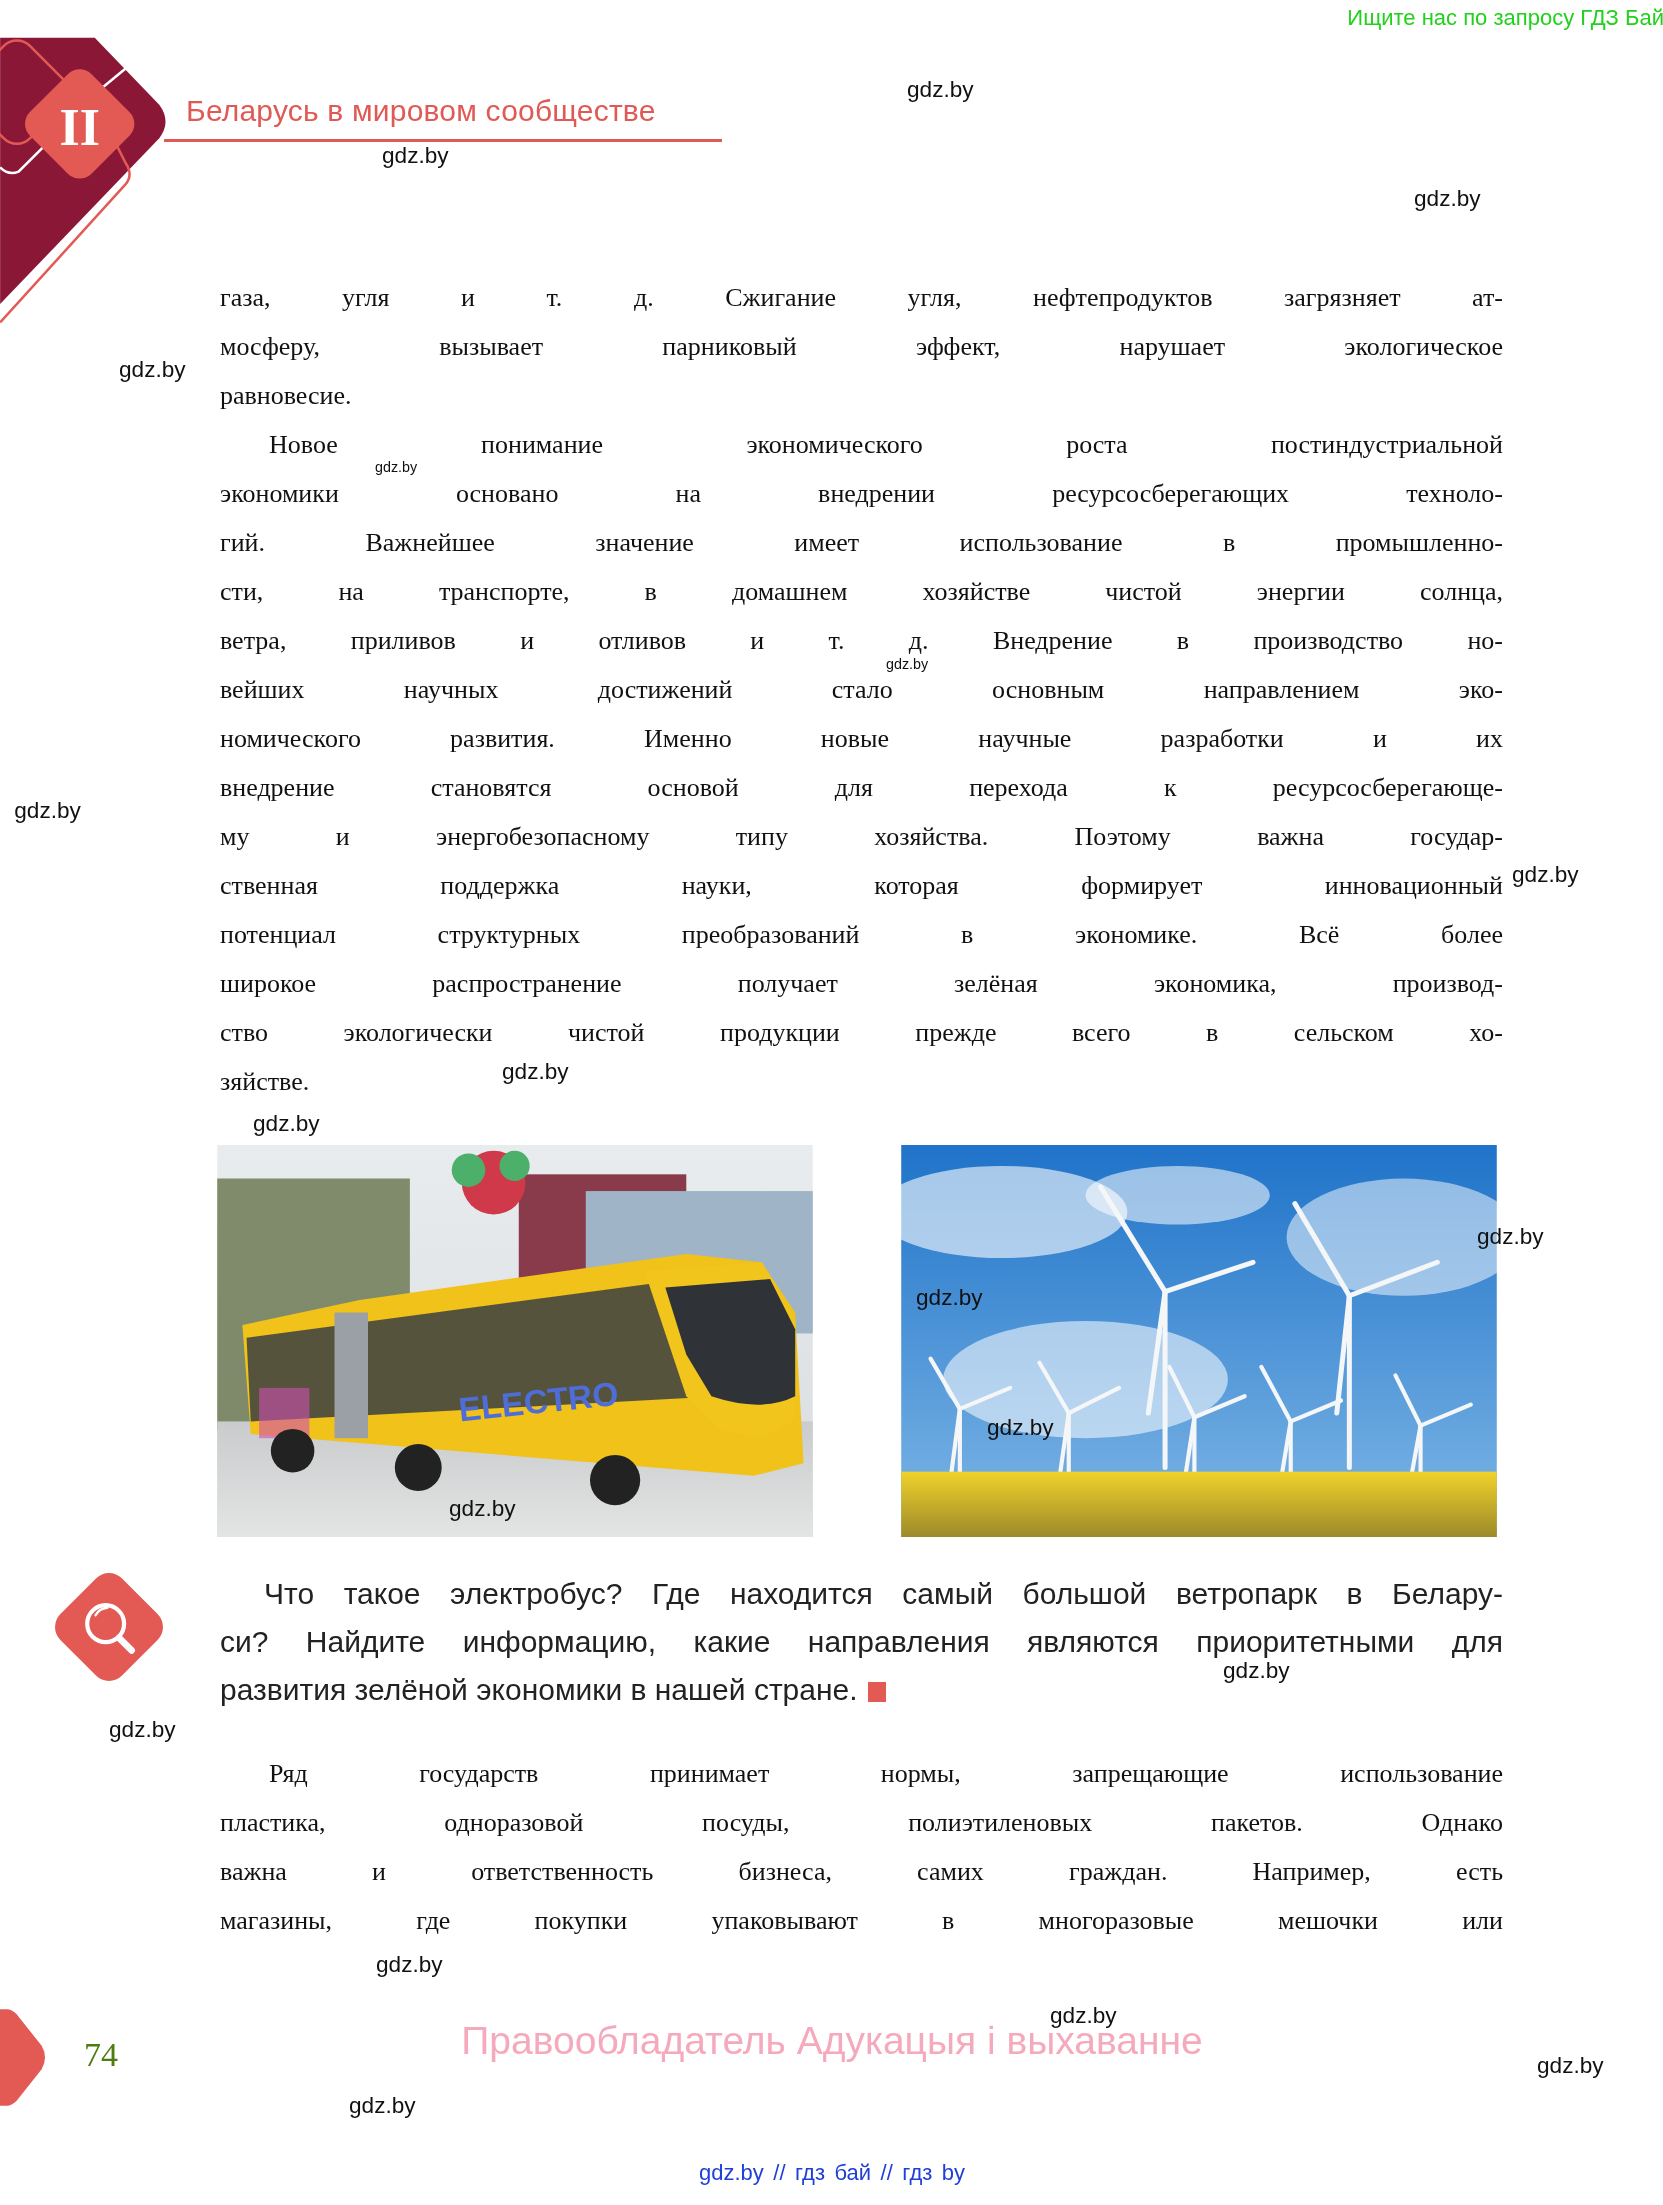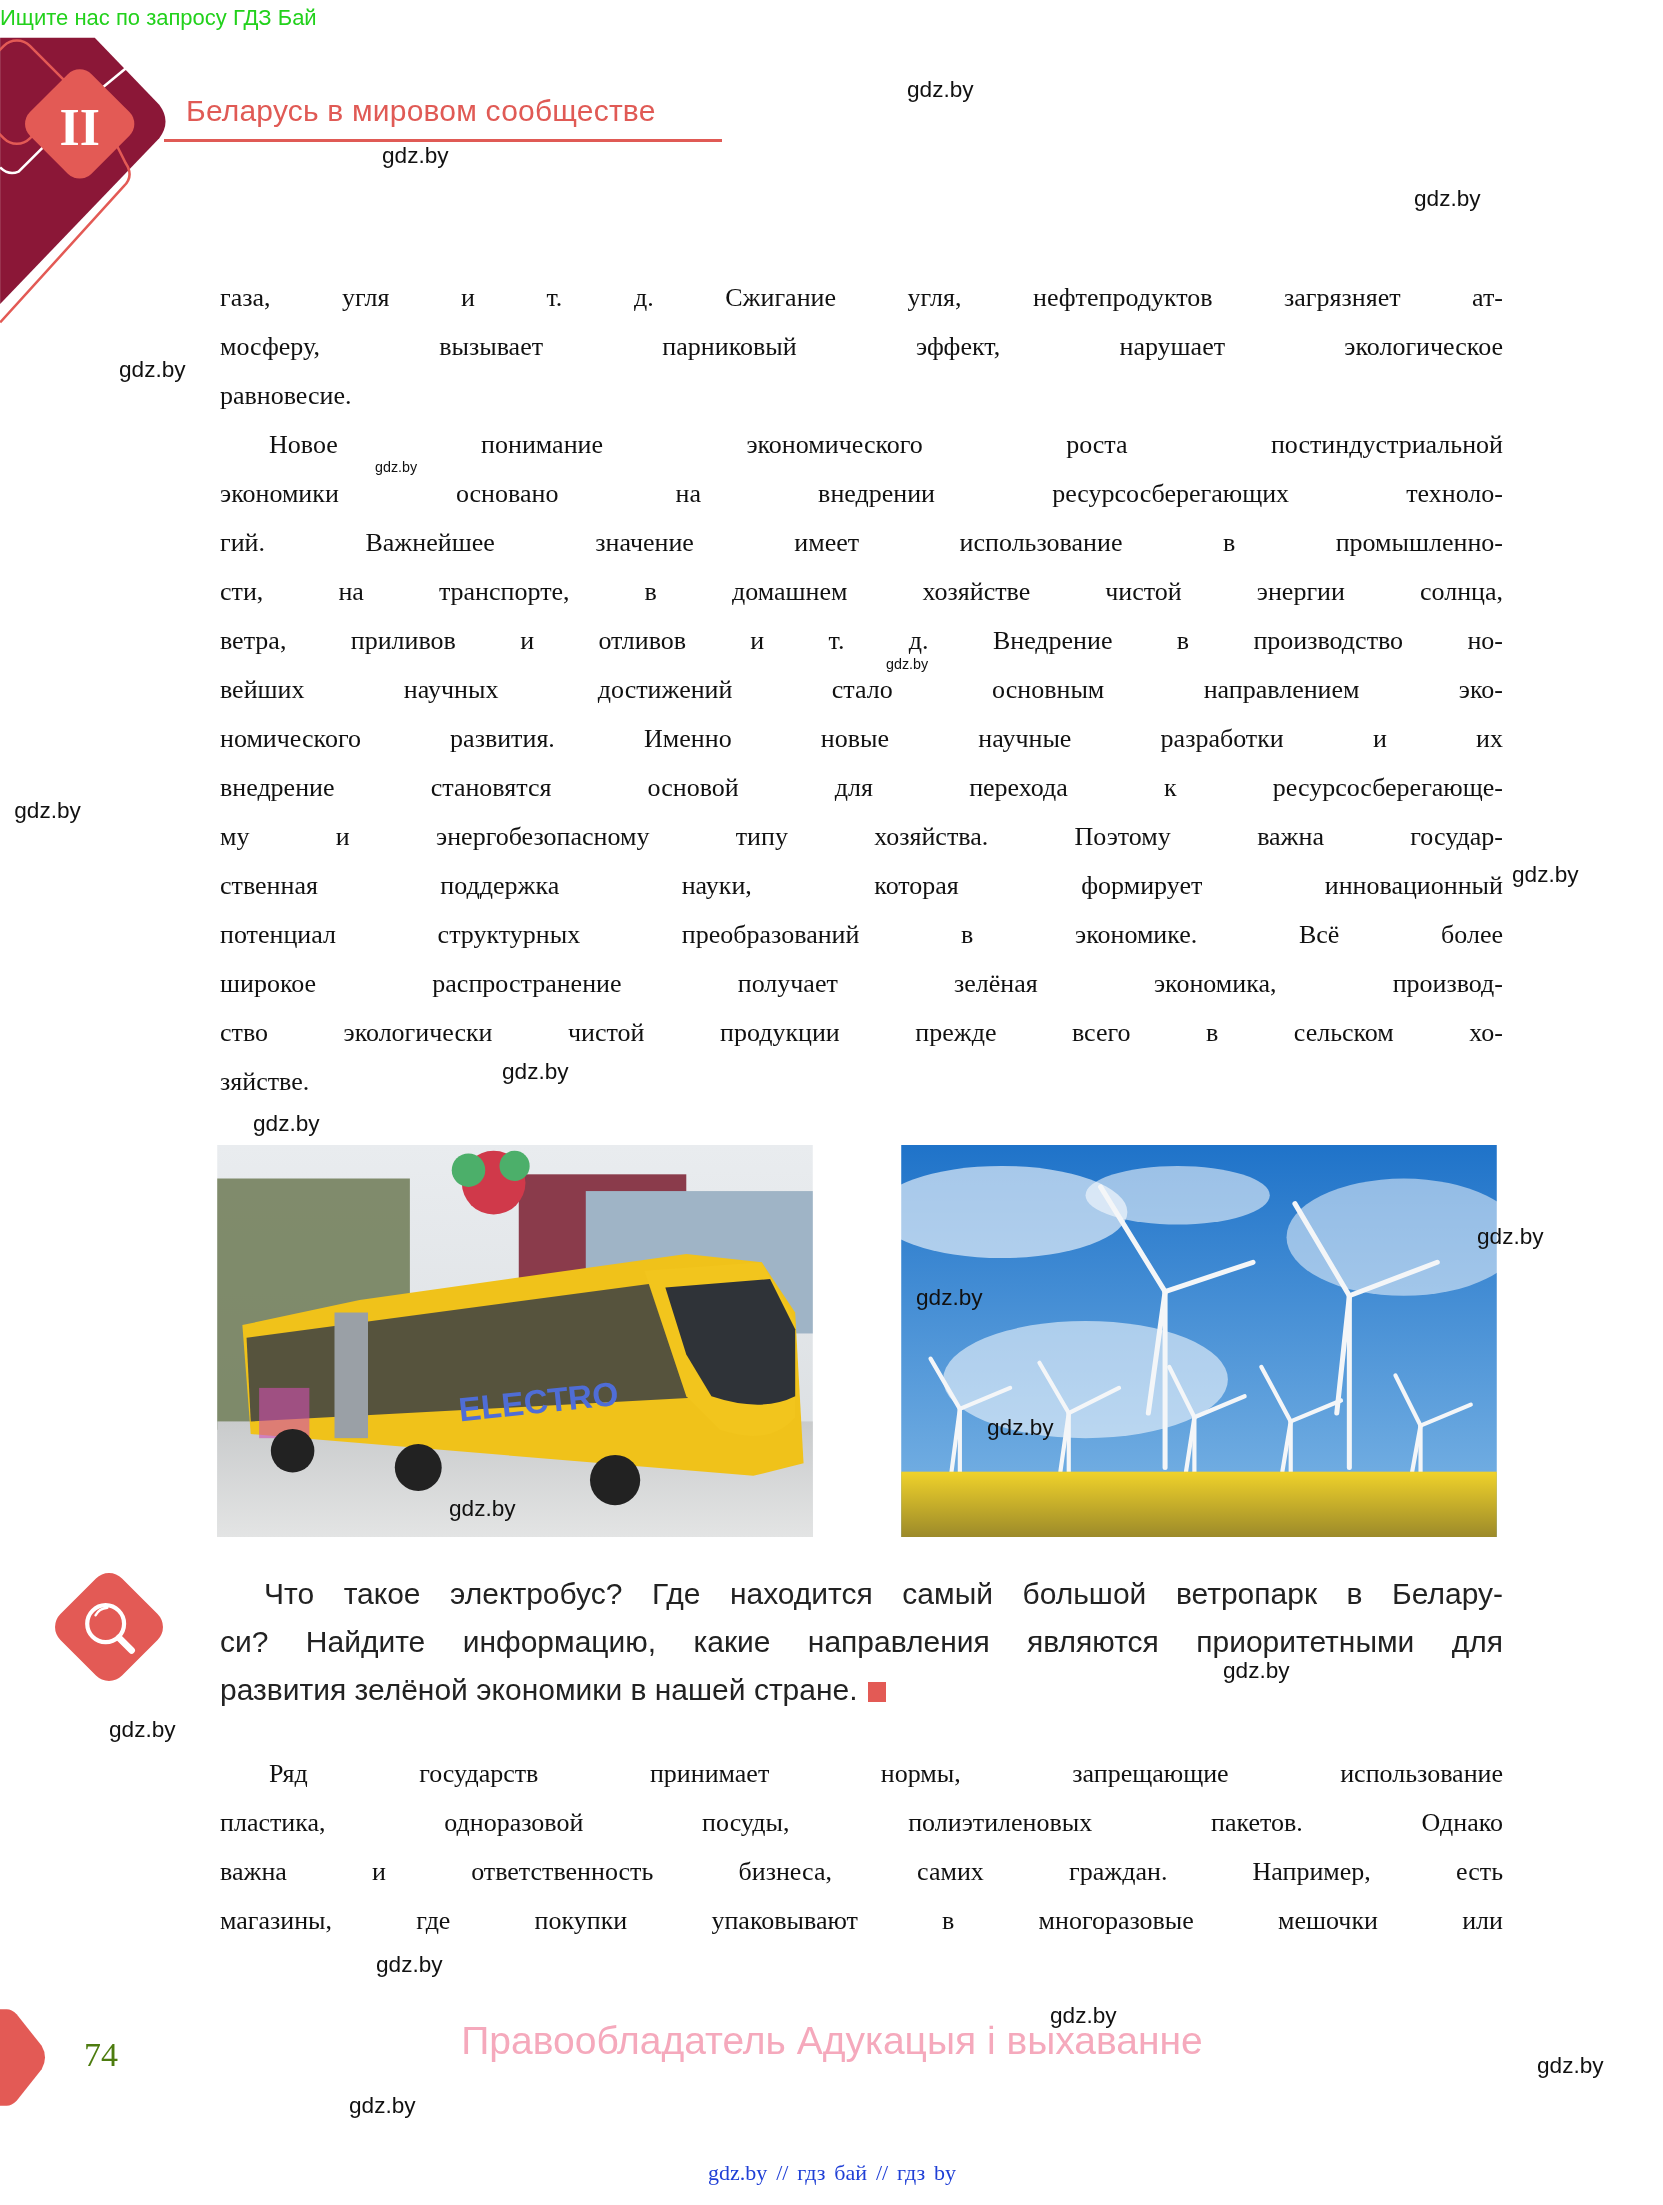--- a/index.html
+++ b/index.html
@@ -1,36 +1,36 @@
 <!DOCTYPE html>
 <html style="font-size:13.4px"><head>
 <meta charset="utf-8">
 <style>
   html, body { margin:0; padding:0; background:#ffffff; }
   body { width:1664px; height:2205px; position:relative; overflow:hidden; font-family:"Liberation Serif", serif; color:#111; }
   .abs { position:absolute; }
-  .top-banner { left:0; width:1664px; top:5px; text-align:left; font-family:"Liberation Sans", sans-serif; font-size:22px; color:#22d11c; }
+  .top-banner { left:0; width:1664px; top:5px; text-align:right; font-family:"Liberation Sans", sans-serif; font-size:22px; color:#22d11c; }
   .chapter-badge { left:0; top:0; width:218px; height:335px; }
   .chapter-title { left:186px; top:94px; font-family:"Liberation Sans", sans-serif; font-size:30px; color:#e05a55; letter-spacing:0.2px; white-space:nowrap; }
   .title-rule { left:164px; top:139px; width:558px; height:2.5px; background:#e05a55; }
   .wm { font-family:"Liberation Sans", sans-serif; font-size:22.6px; color:#111; white-space:nowrap; }
   .wm.small { font-size:14.3px; }
   .body-text { left:220px; width:1283px; font-family:"Liberation Serif", serif; font-size:26px; color:#111; }
   .line { height:49px; line-height:49px; text-align:justify; text-align-last:justify; white-space:nowrap; overflow:visible; }
   .line.last { text-align-last:left; }
   .line.indent { padding-left:49px; }
   .photo { overflow:hidden; }
   .task-text { left:220px; width:1283px; font-family:"Liberation Sans", sans-serif; font-size:30px; color:#222;margin-top:17px; }
   .task-line { height:48px; line-height:48px; text-align:justify; text-align-last:justify; white-space:nowrap; }
   .task-line.indent { padding-left:44px; }
   .task-line.last { text-align-last:left; }
   .end-marker { display:inline-block; width:18.4px; height:20px; background:#e35a55; margin-left:10px; vertical-align:-1.7px; }
   .page-number { left:84px; top:2036px; font-family:"Liberation Serif", serif; font-size:34px; color:#4d7c0f; }
   .copyright { left:0; width:1664px; top:2019px; text-align:center; font-family:"Liberation Sans", sans-serif; font-size:39px; color:#f5a9bc; padding-left:0; }
-  .bottom-links { left:0; width:1664px; top:2160px; text-align:center; font-family:Liberation Serif, serif; font-size:22px; color:#1f3fd6; word-spacing:3.4px; }
+  .bottom-links { left:0; width:1664px; top:2160px; text-align:center; font-family:Liberation Sans, sans-serif; font-size:22px; color:#1f3fd6; word-spacing:3.4px; }
 </style>
 </head>
 <body>
 
 <div class="abs top-banner">Ищите нас по запросу ГДЗ Бай</div>
 
 <svg class="abs chapter-badge" viewBox="0 0 260 400" width="218" height="335">
   <path d="M0 45 L113 45 L190 125 Q205 145 190 165 L0 363 Z" fill="#8b1737"></path>
   <rect x="-30" y="60" width="100" height="100" rx="22" transform="rotate(45 20 110)" fill="none" stroke="#e35a55" stroke-width="3"></rect>
   <path d="M0 200 Q10 210 22 205 L55 172" fill="none" stroke="#ffffff" stroke-width="3"></path>

